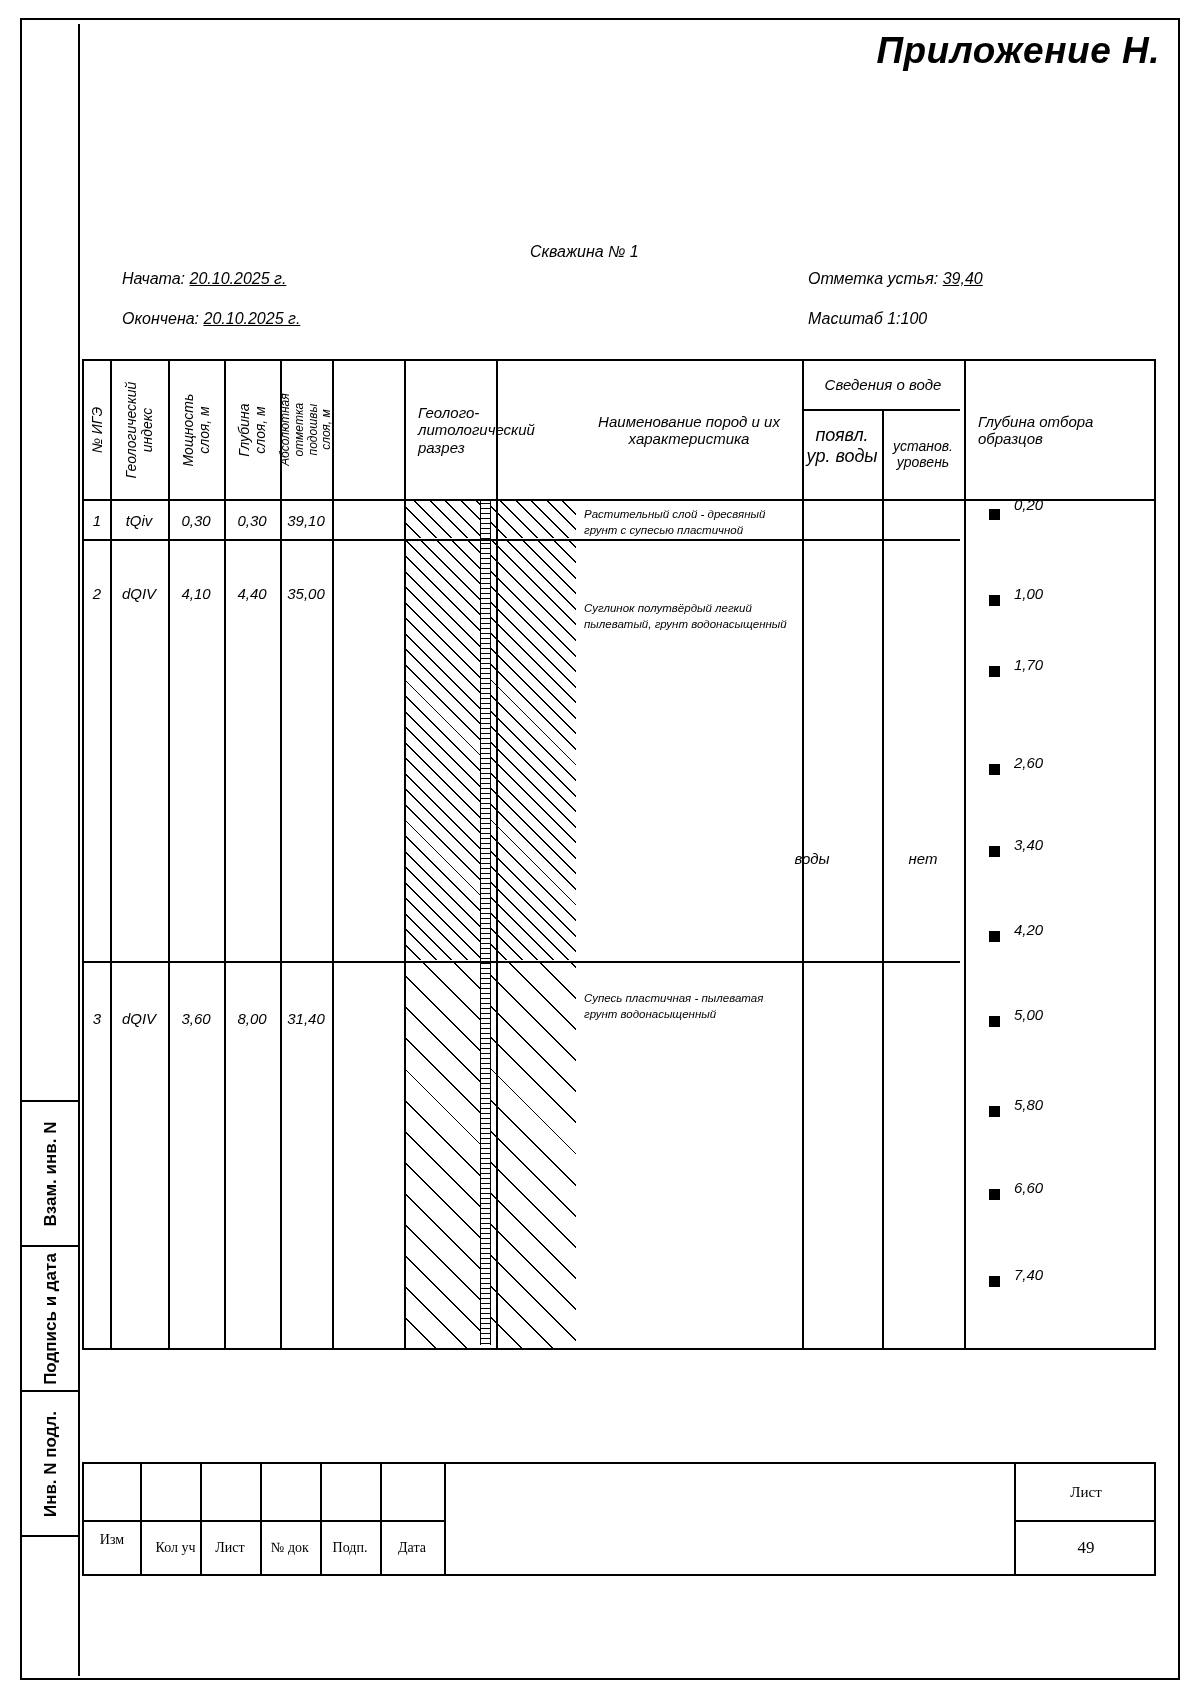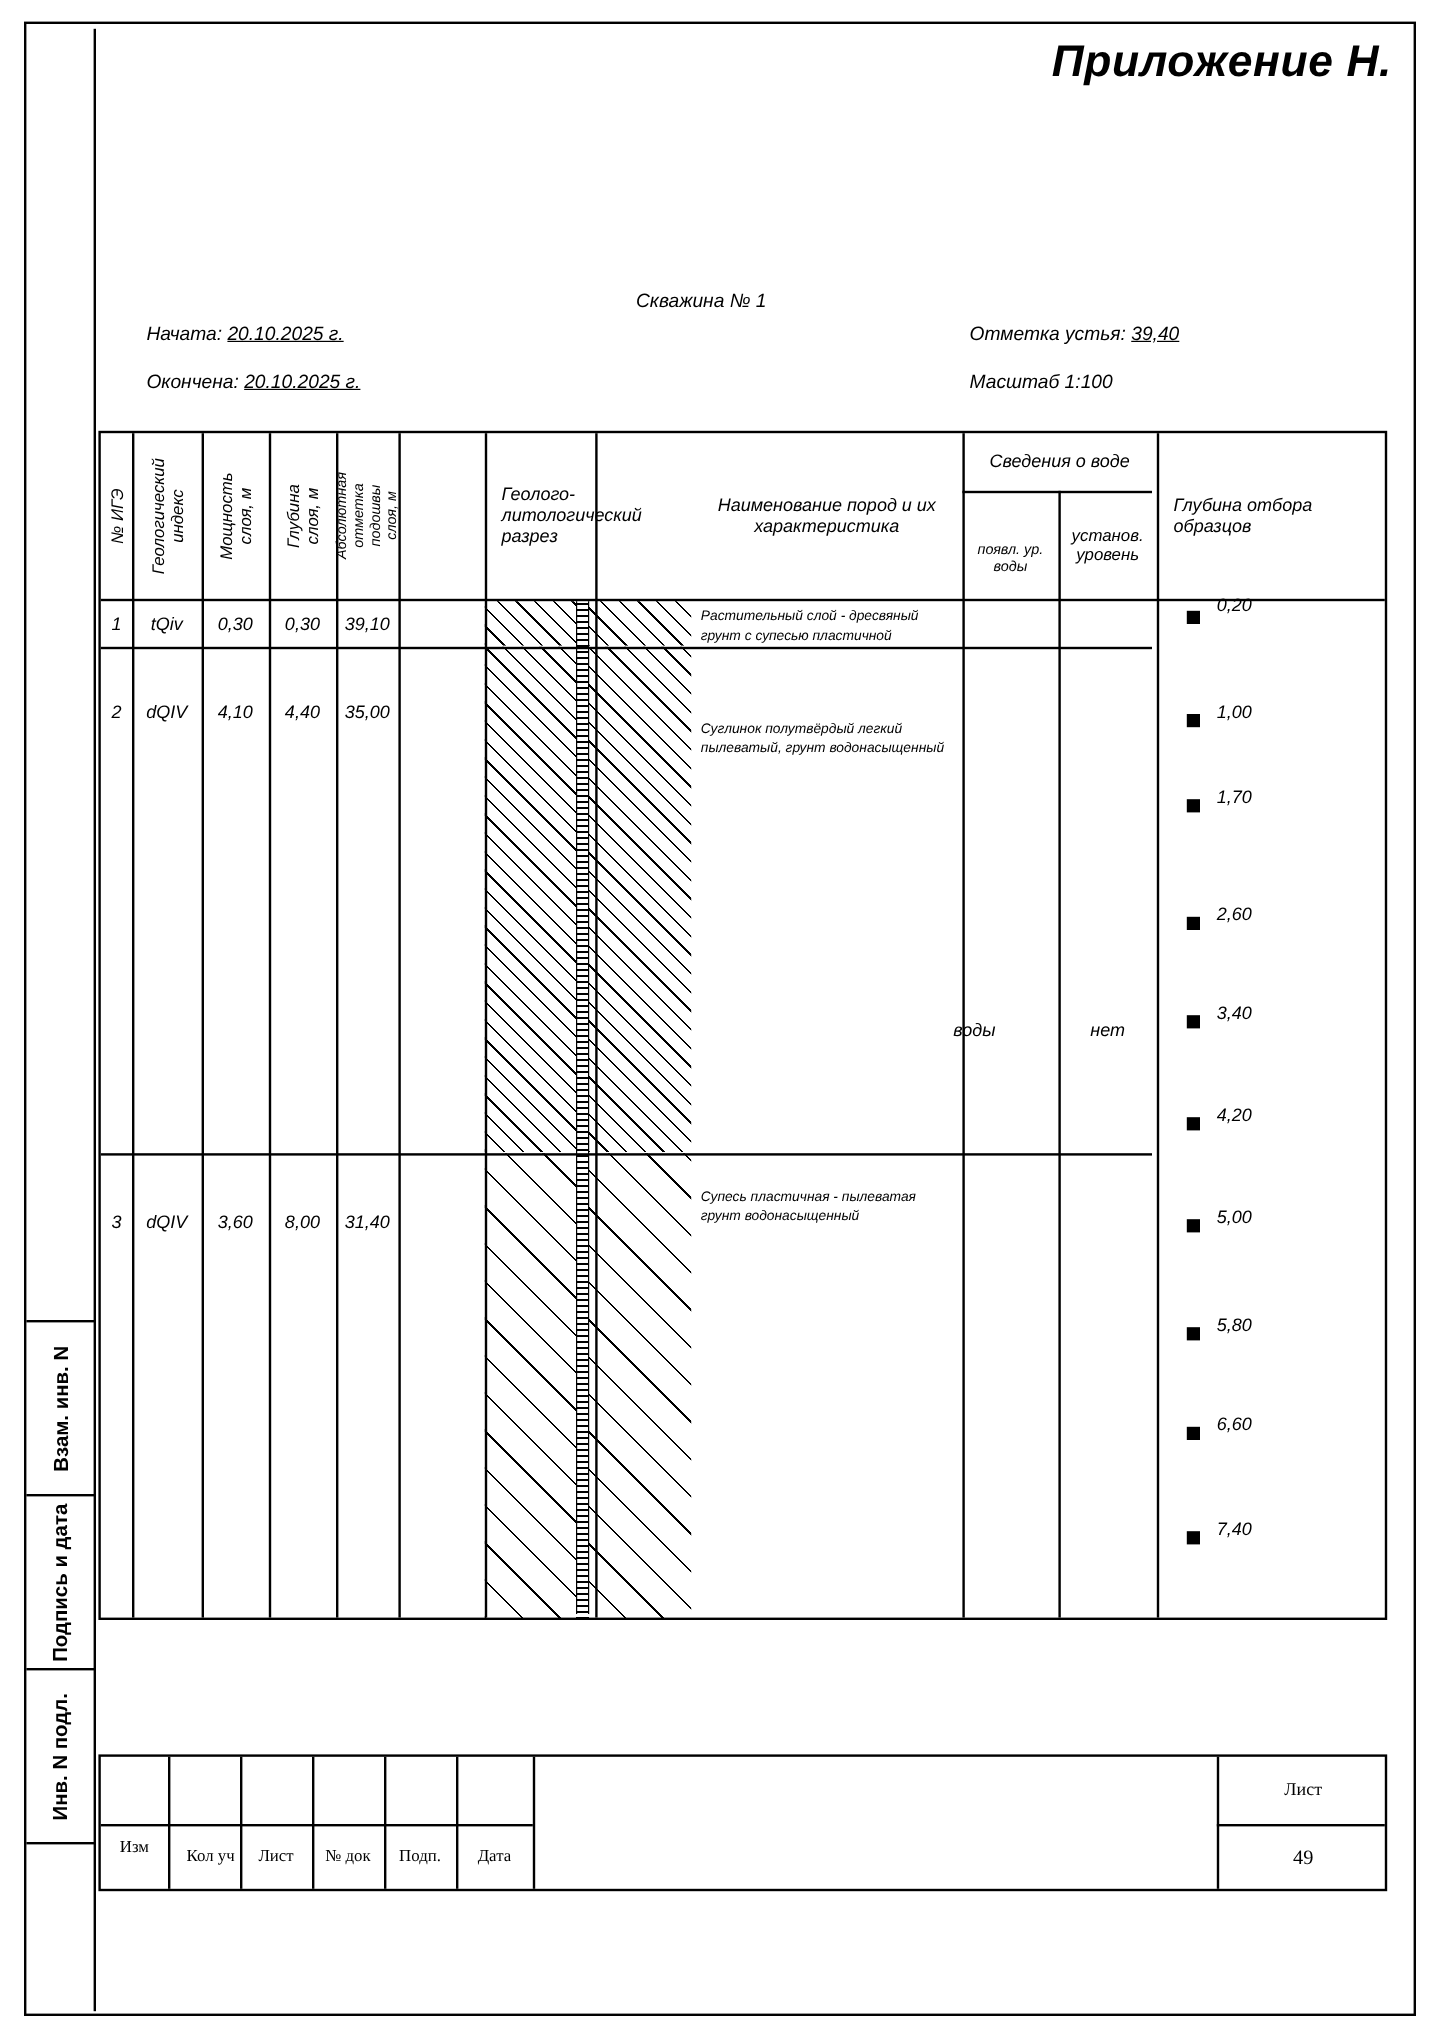--- a/index.html
+++ b/index.html
@@ -197,21 +197,21 @@
   </div>
   <div class="colhdr" style="left:320px;width:172px;justify-content:flex-start;padding-left:14px;text-align:left;font-size:15px">
     <span>Геолого-литологический разрез</span>
   </div>
   <div class="colhdr" style="left:492px;width:226px;font-size:15px">
     <span>Наименование пород и их характеристика</span>
   </div>
   <div class="colhdr" style="left:718px;width:162px;height:48px;font-size:15px">
     <span>Сведения о воде</span>
   </div>
-  <div class="colhdr" style="left:718px;top:60px;width:80px;height:90px;font-size:12px">
+  <div class="colhdr" style="left:718px;top:40px;width:80px;height:90px;font-size:18px">
     <span>появл. ур. воды</span>
   </div>
   <div class="colhdr" style="left:798px;top:48px;width:82px;height:90px;font-size:14px">
     <span>установ. уровень</span>
   </div>
   <div class="colhdr" style="left:880px;width:190px;justify-content:flex-start;padding-left:14px;text-align:left;font-size:15px">
     <span>Глубина отбора образцов</span>
   </div>
 
   <div class="hatch" style="left:320px;top:140px;width:76px;height:37px"></div>

